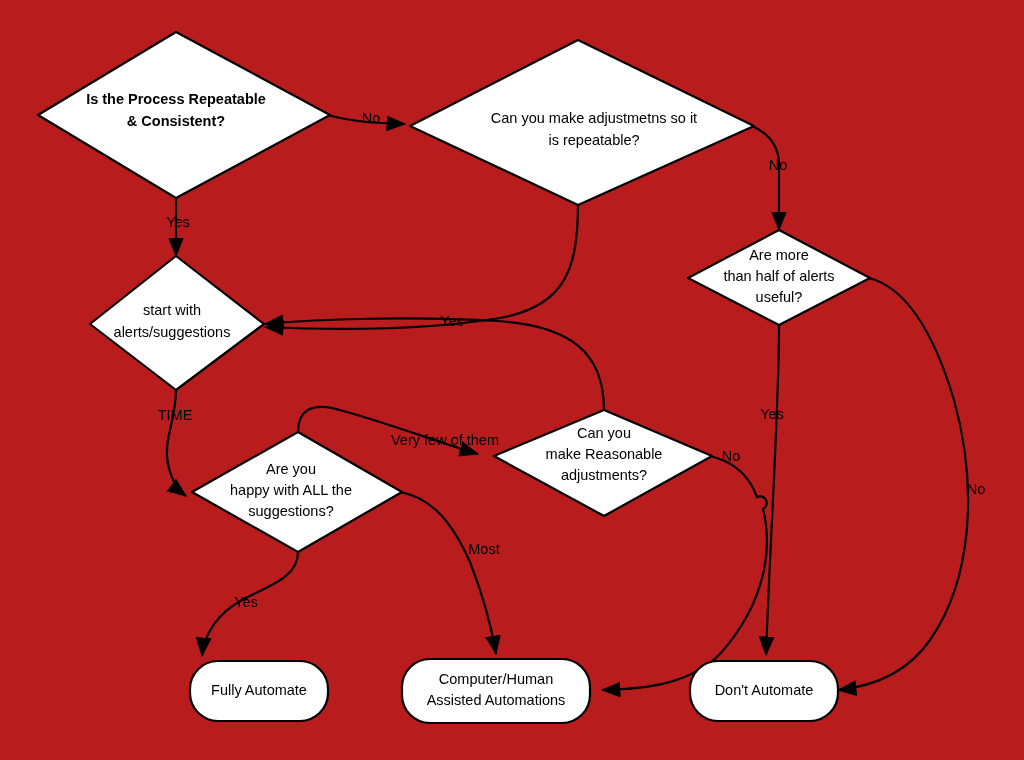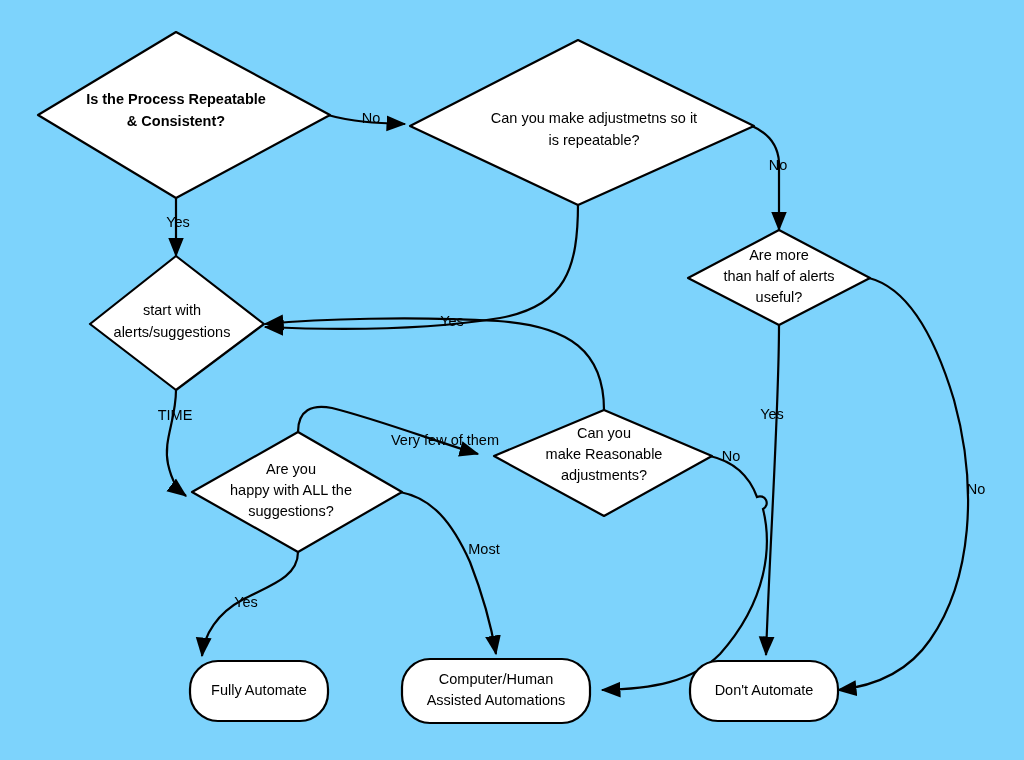--- a/index.html
+++ b/index.html
@@ -4,21 +4,21 @@
 <style>
   html, body {
     margin: 0;
     padding: 0;
     background: #ffffff;
   }
   #canvas {
     position: relative;
     width: 1024px;
     height: 760px;
-    background: #7dd3fc;
+    background: #b91c1c;
     font-family: "Liberation Sans", sans-serif;
     text-align: right;
   }
   svg#flow {
     position: absolute;
     top: 0; left: 0;
     width: 1024px;
     height: 760px;
   }
   .shape {

